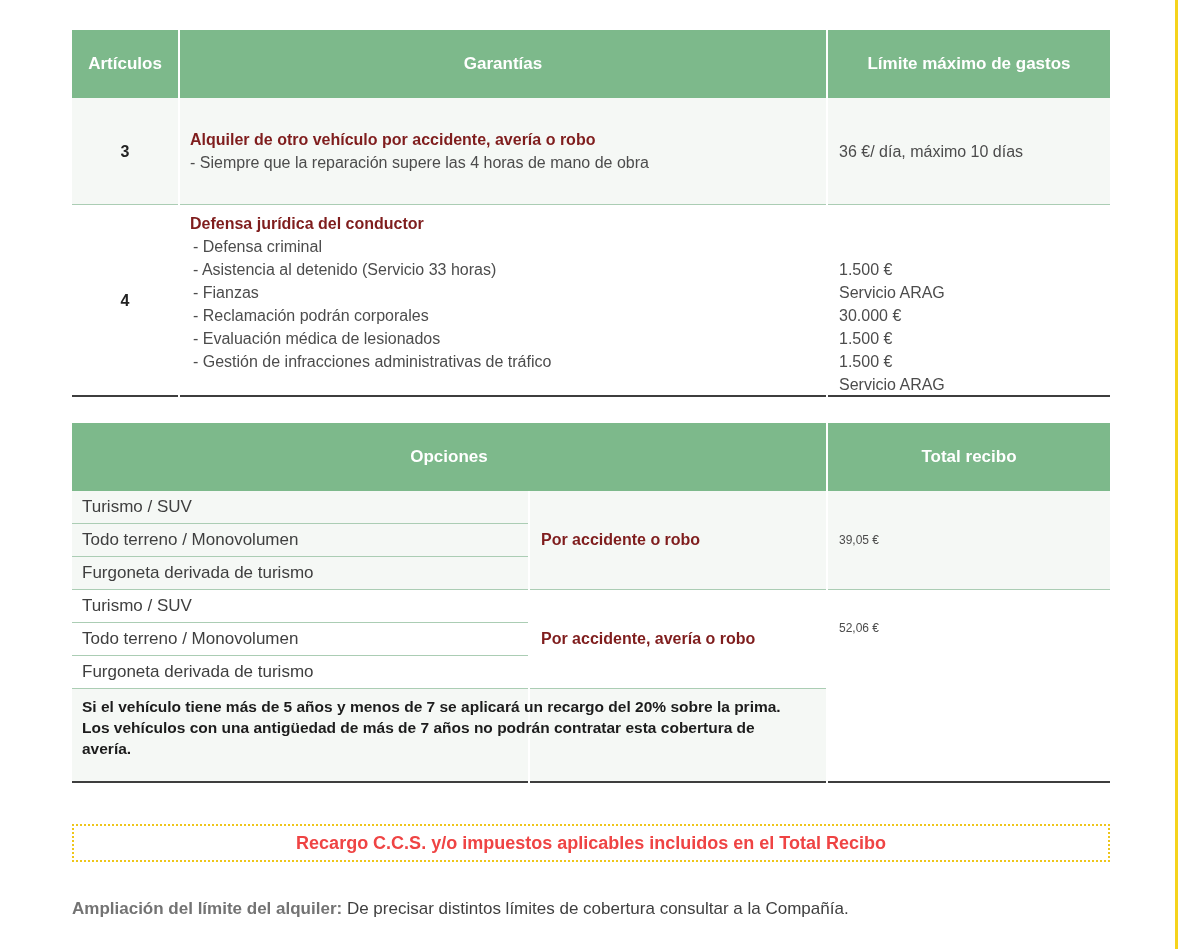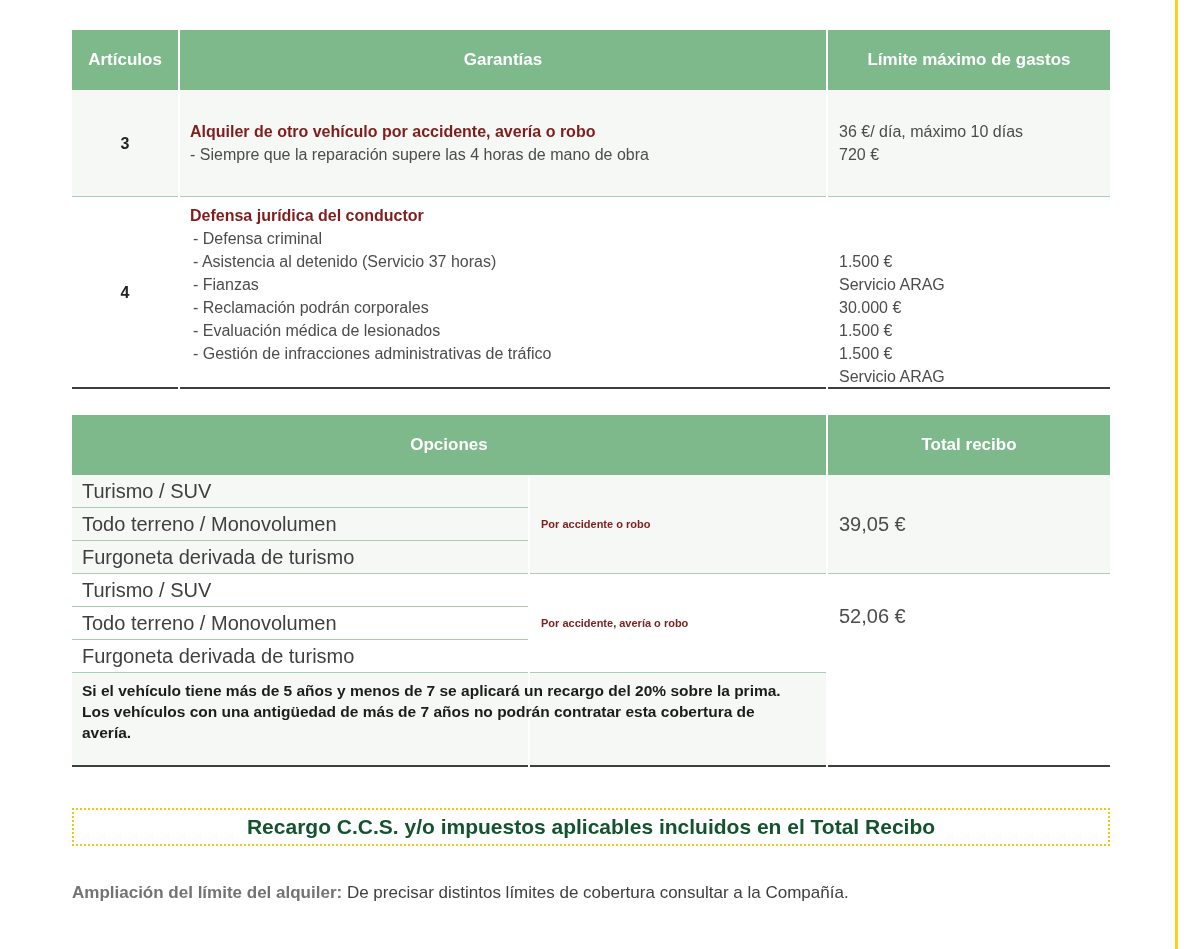--- a/index.html
+++ b/index.html
@@ -12,21 +12,21 @@
     color: #4c4c4c;
   }
   .content { position: absolute; left: 72px; top: 30px; width: 1038px; }
 
   
   .grid { display: grid; column-gap: 2px; }
   .hcell {
     background: #7db98b; color: #ffffff;
     font-weight: bold; font-size: 17px;
     display: flex; align-items: center; justify-content: center;
-    height: 60px;
+    height: 68px;
   }
   .tint { background: #f5f8f5; }
   .sep-b  { border-bottom: 1px solid #abcdb4; }
   .dark-b { border-bottom: 2px solid #3e3e3e; }
   .bold-txt { font-weight: bold; color: #7f1d1d; }
 
   
   .t1 { grid-template-columns: 106px 646px 282px; }
   .t1 .cell { font-size: 16px; line-height: 23px; }
   .num-cell {
@@ -44,46 +44,46 @@
 
   
   .t2-head { grid-template-columns: 754px 282px; margin-top: 26px; }
   .t2-body {
     grid-template-columns: 456px 296px 282px;
     grid-template-rows: 33px 33px 33px 33px 33px 33px 94px;
     position: relative;
   }
   .veh-cell {
     display: flex; align-items: center;
-    padding-left: 10px; font-size: 20px; color: #3f3f3f;
+    padding-left: 10px; font-size: 17px; color: #3f3f3f;
   }
   .opt-cell {
     display: flex; align-items: center;
-    padding-left: 11px; font-size: 11px;
+    padding-left: 11px; font-size: 16px;
   }
-  .tot-cell { padding-left: 11px; font-size: 20px; }
+  .tot-cell { padding-left: 11px; font-size: 12px; }
   .tot-cell.mid { display: flex; align-items: center; }
   .tot-cell.top { padding-top: 31px; }
   .c1 { grid-column: 1; } .c2 { grid-column: 2; } .c3 { grid-column: 3; }
   .g1-span { grid-row: 1 / 4; }
   .g2-span { grid-row: 4 / 7; }
   .g2-span-tall { grid-row: 4 / 8; }
   .r7 { grid-row: 7; }
   .note-text {
     position: absolute; left: 10px; top: 205px; width: 710px;
     font-weight: bold; color: #1c1c1c;
     font-size: 15.5px; line-height: 21px;
   }
 
   
   .banner {
     margin-top: 41px; height: 38px; width: 1038px;
     border: 2px dotted #eec61b;
     display: flex; align-items: center; justify-content: center;
-    font-weight: bold; font-size: 21px; color: #14532d;
+    font-weight: bold; font-size: 18px; color: #ef4444;
   }
 
   
   .footer { margin-top: 37px; font-size: 17px; color: #3f3f3f; }
   .footer b { color: #737373; }
 
   
   .edge-line {
     position: absolute; left: 1175px; top: 0;
     width: 3px; height: 949px; background: #f5d31d;
@@ -102,30 +102,29 @@
     </div>
 
     <div class="grid t1 row3">
       <div class="cell num-cell tint sep-b">3</div>
       <div class="cell gar-cell tint sep-b vcenter">
         <div class="bold-txt">Alquiler de otro vehículo por accidente, avería o robo</div>
         <div>- Siempre que la reparación supere las 4 horas de mano de obra</div>
       </div>
       <div class="cell lim-cell tint sep-b vcenter">
         <div>36 €/ día, máximo 10 días</div>
-        <div>720 €</div>
       </div>
     </div>
 
     <div class="grid t1 row4">
       <div class="cell num-cell dark-b">4</div>
       <div class="cell gar-cell dark-b">
         <div class="bold-txt">Defensa jurídica del conductor</div>
         <div class="indent">- Defensa criminal</div>
-        <div class="indent">- Asistencia al detenido (Servicio 37 horas)</div>
+        <div class="indent">- Asistencia al detenido (Servicio 33 horas)</div>
         <div class="indent">- Fianzas</div>
         <div class="indent">- Reclamación podrán corporales</div>
         <div class="indent">- Evaluación médica de lesionados</div>
         <div class="indent">- Gestión de infracciones administrativas de tráfico</div>
       </div>
       <div class="cell lim-cell dark-b">
         <div>1.500 €</div>
         <div>Servicio ARAG</div>
         <div>30.000 €</div>
         <div>1.500 €</div>

